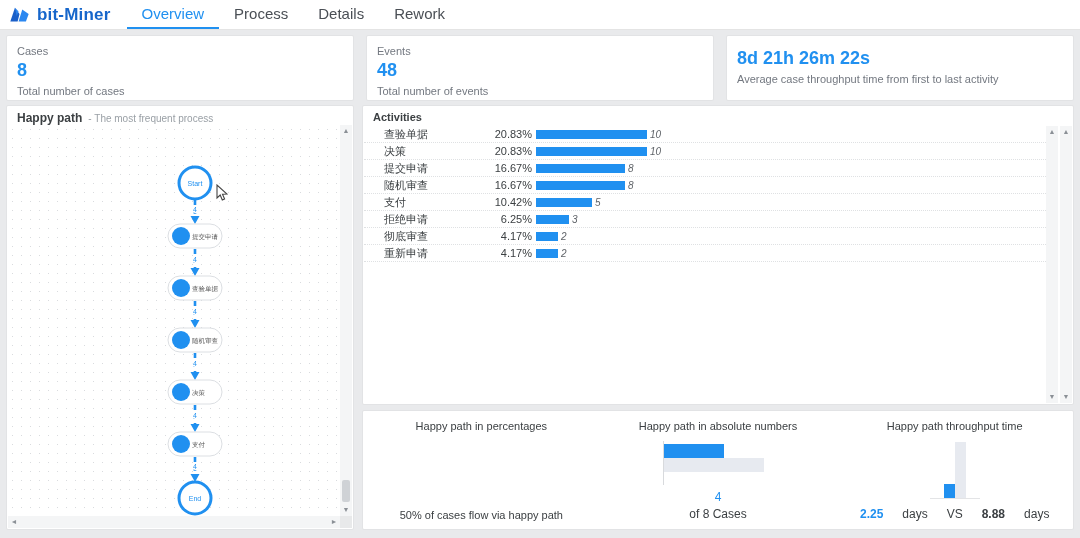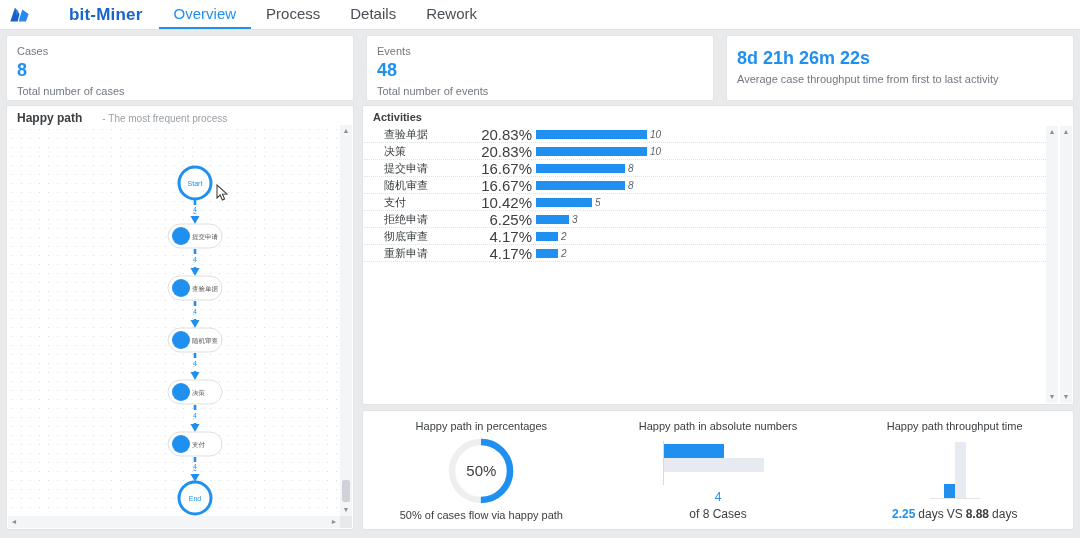--- a/index.html
+++ b/index.html
@@ -6,35 +6,35 @@
     --accent:#2090f0; --accent-dark:#1666cb; --txt:#3c4043; --muted:#737880;
     --panel-border:#e2e3e5; --page-bg:#e9eaec; --bar-gray:#e7eaf0;
   }
   *{box-sizing:border-box; margin:0; padding:0;}
   html,body{width:1080px; height:538px; overflow:hidden;}
   body{font-family:"Liberation Sans", sans-serif; background:var(--page-bg); position:relative; font-size:11px; color:var(--txt);}
 
   
   .header{position:absolute; left:0; top:0; width:1080px; height:30px; background:#fff; border-bottom:1px solid #e4e4e4; display:flex; align-items:stretch;}
   .brand{display:flex; align-items:center; padding-left:8px; gap:6px;}
-  .brand-title{font-size:17px; font-weight:bold; color:var(--accent-dark); letter-spacing:.2px;margin-left:32px;}
+  .brand-title{font-size:17px; font-weight:bold; color:var(--accent-dark); letter-spacing:.2px;}
   .tab-bar{display:flex; margin-left:16px;}
   .tab{display:flex; align-items:center; padding:0 15px; font-size:15px; color:#4a4f55; cursor:pointer; border-bottom:2px solid transparent;}
   .tab.active{color:var(--accent); border-bottom-color:var(--accent);}
 
   
   .card-row{position:absolute; left:6px; top:35px; width:1068px; height:66px; display:flex; gap:12px;}
   .card{flex:1 1 0; background:#fff; border:1px solid var(--panel-border); border-radius:2px; padding:9px 10px;}
   .card-label{font-size:11px; color:var(--muted);}
   .card-value{font-size:18px; font-weight:bold; color:var(--accent); margin:3px 0 4px;}
   .card-desc{font-size:11px; color:var(--muted);}
 
   
   .panel{position:absolute; background:#fff; border:1px solid var(--panel-border); border-radius:2px;}
-  .panel-head{padding:5px 10px; font-size:12px; display:flex; align-items:baseline; gap:20px;}
+  .panel-head{padding:5px 10px; font-size:12px; display:flex; align-items:baseline; gap:6px;}
   .panel-title{font-weight:bold; color:var(--txt);}
   .panel-sub{font-size:10px; color:#9aa0a6;}
 
   
   #happy-panel{left:6px; top:105px; width:348px; height:425px;}
   .diagram{position:absolute; left:1px; top:19px; right:13px; bottom:13px;
     background-image:radial-gradient(circle,#d9dbde 0.9px, transparent 0.9px);
     background-size:9px 9px; overflow:hidden;}
   .diagram svg text{font-family:"Liberation Sans", sans-serif;}
 
@@ -43,21 +43,21 @@
   .hscroll{position:absolute; left:1px; right:13px; bottom:1px; height:12px; background:#f4f5f6; display:flex; justify-content:space-between; align-items:center;}
   .sb-arrow{font-size:7px; color:#8b9096; line-height:12px; width:12px; text-align:center;}
   .sb-thumb-v{position:absolute; bottom:14px; left:2px; width:8px; height:22px; background:#cfd2d6; border-radius:2px;}
   .sb-corner{position:absolute; right:1px; bottom:1px; width:12px; height:12px; background:#e8e9ea;}
 
   
   #activities-panel{left:362px; top:105px; width:712px; height:300px;}
   .act-area{position:absolute; left:1px; top:20px; right:27px; bottom:1px; overflow:hidden;}
   .act-row{display:flex; align-items:center; height:17px; border-bottom:1px dotted #dfe1e3; padding-left:20px;}
   .act-label{width:88px; font-size:11px; color:var(--txt);}
-  .act-pct{width:60px; text-align:right; font-size:15px; color:var(--txt); margin-right:4px;}
+  .act-pct{width:60px; text-align:right; font-size:11px; color:var(--txt); margin-right:4px;}
   .act-bar{display:inline-block; height:9px; background:var(--accent);}
   .act-val{font-size:10px; font-style:italic; color:#5f6368; margin-left:3px;}
   .act-scrolls{position:absolute; top:20px; right:1px; bottom:1px; width:26px; display:flex; gap:2px;}
   .act-sb{flex:1; background:#f4f5f6; display:flex; flex-direction:column; justify-content:space-between; align-items:center;}
 
   
   #stats-panel{left:362px; top:410px; width:712px; height:120px; display:flex;}
   .stat-col{flex:1 1 0; display:flex; flex-direction:column; align-items:center; justify-content:space-between; padding:9px 0 8px;}
   .stat-title{font-size:11px; color:var(--txt);}
   .stat-caption{font-size:11px; color:var(--txt);}
@@ -65,21 +65,21 @@
   .donut-center{position:absolute; inset:0; display:flex; align-items:center; justify-content:center; font-size:15px; color:var(--txt);}
   .abs-chart{position:relative; width:110px; height:44px; border-left:1px solid #d8dadd; margin-top:2px;}
   .abs-bar{position:absolute; left:0; height:14px;}
   .abs-bar.blue{top:3px; background:var(--accent);}
   .abs-bar.gray{top:17px; background:var(--bar-gray);}
   .abs-value{font-size:12px; color:var(--accent); line-height:13px;}
   .tp-chart{display:flex; align-items:flex-end; height:58px; border-bottom:1px solid #e3e4e6; padding:0 14px;}
   .tp-bar{width:11px;}
   .tp-bar.blue{background:var(--accent);}
   .tp-bar.gray{background:var(--bar-gray);}
-  .tp-caption span{margin-right:3px;}
+  .tp-caption span{margin-right:19px;}
   .tp-caption .b{font-weight:bold;}
   .tp-caption .blue{color:var(--accent);}
   .stat-caption-stack{display:flex; flex-direction:column; align-items:center; gap:3px;}
 
   
   .cursor{position:absolute; left:216px; top:184px; width:12px; height:18px; z-index:50;}
 </style>
 </head>
 <body>
 
@@ -264,27 +264,20 @@
       <span class="sb-arrow">▲</span>
       <span class="sb-arrow">▼</span>
     </div>
   </div>
 </div>
 
 <div class="panel" id="stats-panel">
 
   <div class="stat-col">
     <div class="stat-title">Happy path in percentages</div>
-    <div class="donut-wrap">
-      <svg width="72" height="72" viewBox="0 0 72 72">
-        <circle cx="36" cy="36" r="29" fill="none" stroke="#efefef" stroke-width="6.5"></circle>
-        <circle id="donut-arc" cx="36" cy="36" r="29" fill="none" stroke="#2090f0" stroke-width="6.5" transform="rotate(-90 36 36)" stroke-dasharray="91.1 91.1"></circle>
-      </svg>
-      <div class="donut-center">50%</div>
-    </div>
     <div class="stat-caption">50% of cases flow via happy path</div>
   </div>
 
   <div class="stat-col">
     <div class="stat-title">Happy path in absolute numbers</div>
     <div class="abs-chart">
       <div class="abs-bar blue" id="abs-bar-blue" style="width: 60px;"></div>
       <div class="abs-bar gray" id="abs-bar-gray" style="width: 100px;"></div>
     </div>
     <div class="stat-caption-stack">

